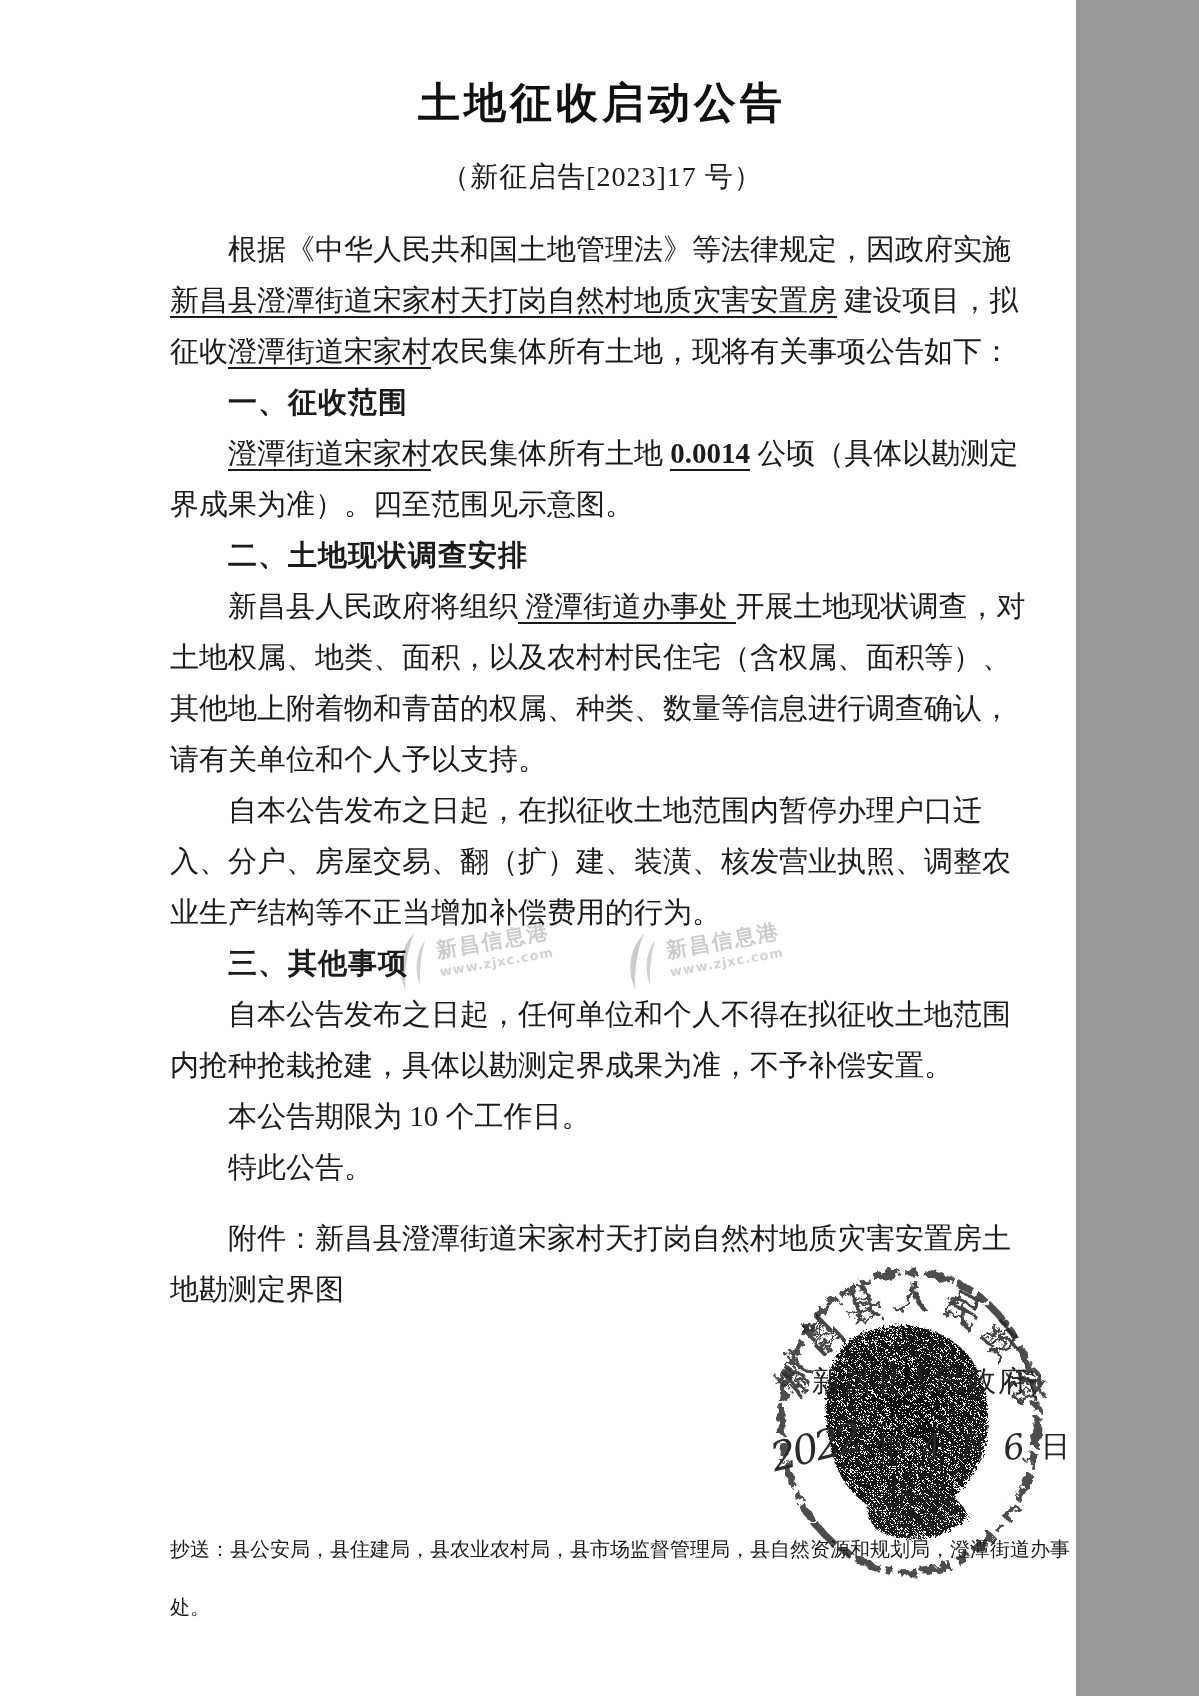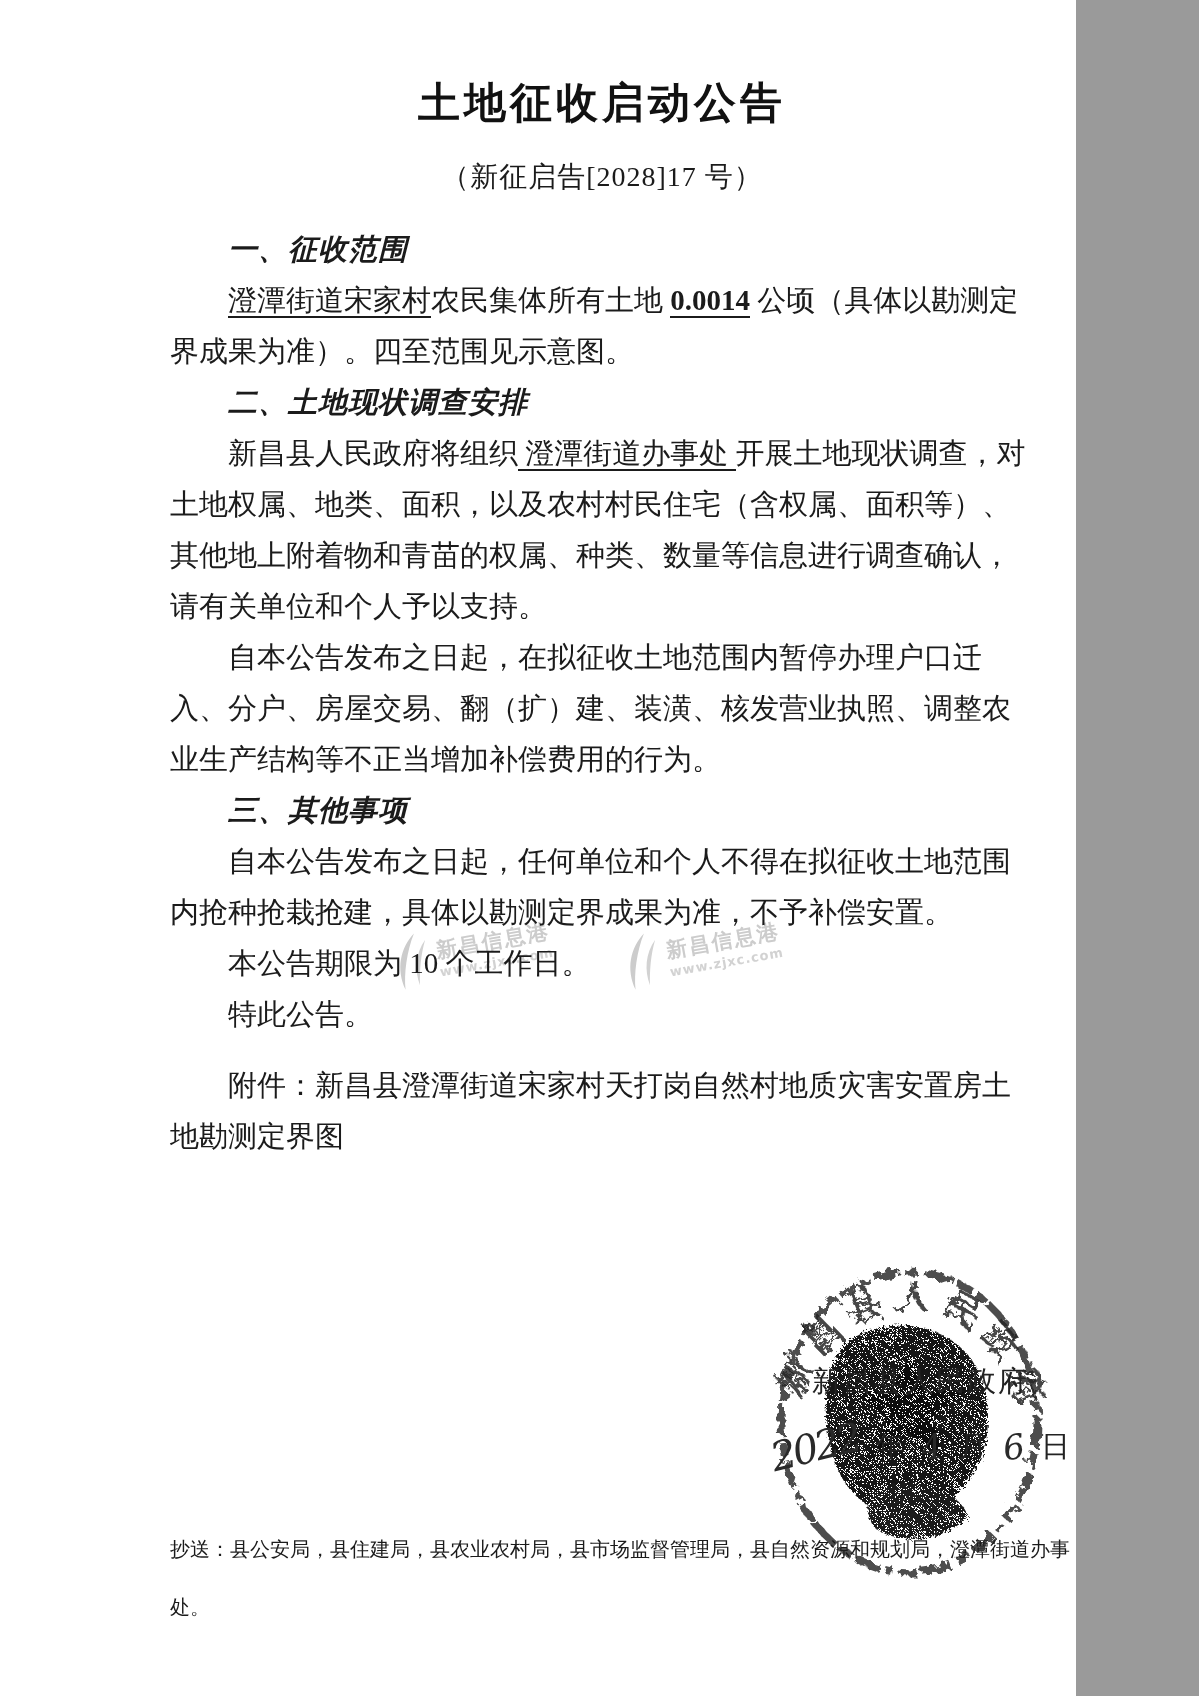--- a/index.html
+++ b/index.html
@@ -10,21 +10,21 @@
     overflow:hidden; color:#1b1b1b;
   }
   .doc { position:absolute; left:170px; top:0; width:864px; z-index:2; }
   .title {
     margin-top:74px; text-align:center; font-family:"DejaVu Sans","Liberation Sans",sans-serif;
     font-weight:bold; font-size:42px; letter-spacing:4px; line-height:58px; color:#111;
   }
   .docnum { margin-top:24px; text-align:center; font-size:28px; line-height:42px; letter-spacing:1px; }
   #body { margin-top:26px; font-size:29px; line-height:51px; }
   .line { text-indent:58px; }
-  .line.h { font-family:"DejaVu Sans","Liberation Sans",sans-serif; font-weight:bold; letter-spacing:1px;font-style:italic; }
+  .line.h { font-family:"DejaVu Sans","Liberation Sans",sans-serif; font-weight:bold; letter-spacing:1px; }
   .line.attachment { margin-top:20px; }
   .u { border-bottom:2px solid #1b1b1b; }
   .b { font-weight:bold; }
 
   
   .wm {
     position:absolute; z-index:1; display:flex; align-items:center;
     transform:rotate(-10deg); color:#c9c9c9;
   }
   .wm-1 { left:388px; top:922px; }
@@ -59,22 +59,23 @@
     font-size:20px; line-height:58px; color:#1b1b1b;
   }
 </style>
 </head>
 <body>
 
 <div class="sheet">
 
   <div class="doc">
     <div class="title">土地征收启动公告</div>
-    <div class="docnum">（新征启告[2028]17 号）</div>
+    <div class="docnum">（新征启告[2023]17 号）</div>
     <div id="body">
+        <div class="line p"><span>根据《中华人民共和国土地管理法》等法律规定，因政府实施 </span><span class="u">新昌县澄潭街道宋家村天打岗自然村地质灾害安置房</span><span> 建设项目，拟征收</span><span class="u">澄潭街道宋家村</span><span>农民集体所有土地，现将有关事项公告如下：</span></div>
         <div class="line h"><span>一、征收范围</span></div>
         <div class="line p"><span class="u">澄潭街道宋家村</span><span>农民集体所有土地 </span><span class="u b">0.0014</span><span> 公顷（具体以勘测定界成果为准）。四至范围见示意图。</span></div>
         <div class="line h"><span>二、土地现状调查安排</span></div>
         <div class="line p"><span>新昌县人民政府将组织</span><span class="u"> 澄潭街道办事处 </span><span>开展土地现状调查，对土地权属、地类、面积，以及农村村民住宅（含权属、面积等）、其他地上附着物和青苗的权属、种类、数量等信息进行调查确认，请有关单位和个人予以支持。</span></div>
         <div class="line p"><span>自本公告发布之日起，在拟征收土地范围内暂停办理户口迁入、分户、房屋交易、翻（扩）建、装潢、核发营业执照、调整农业生产结构等不正当增加补偿费用的行为。</span></div>
         <div class="line h"><span>三、其他事项</span></div>
         <div class="line p"><span>自本公告发布之日起，任何单位和个人不得在拟征收土地范围内抢种抢栽抢建，具体以勘测定界成果为准，不予补偿安置。</span></div>
         <div class="line p"><span>本公告期限为 10 个工作日。</span></div>
         <div class="line p"><span>特此公告。</span></div>
         <div class="line p attachment"><span>附件：新昌县澄潭街道宋家村天打岗自然村地质灾害安置房土地勘测定界图</span></div>

